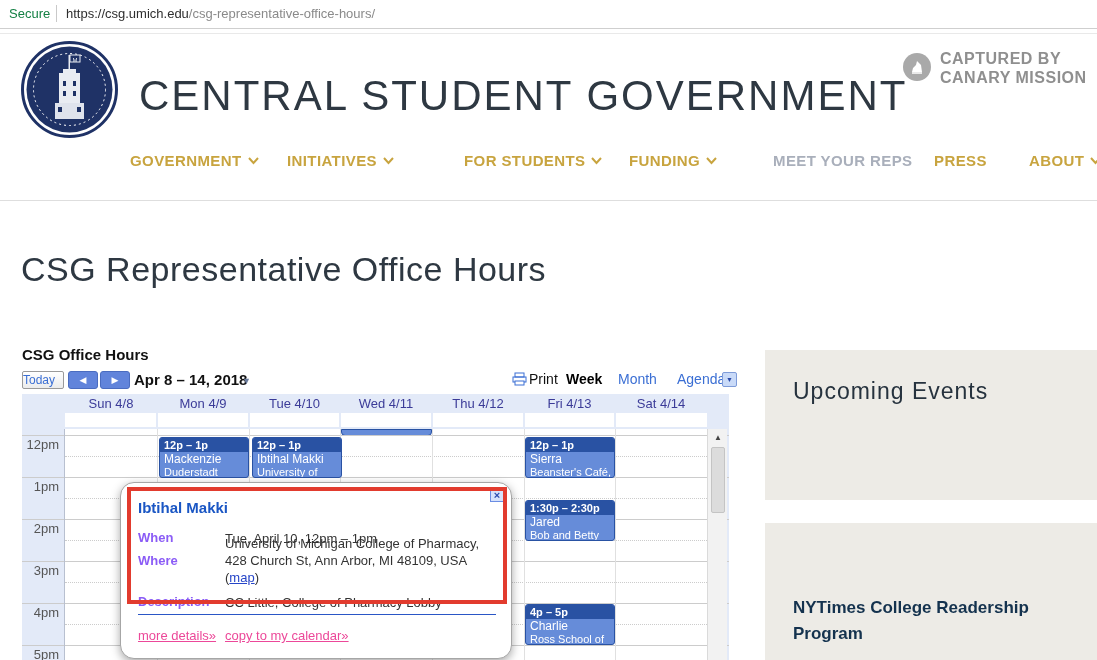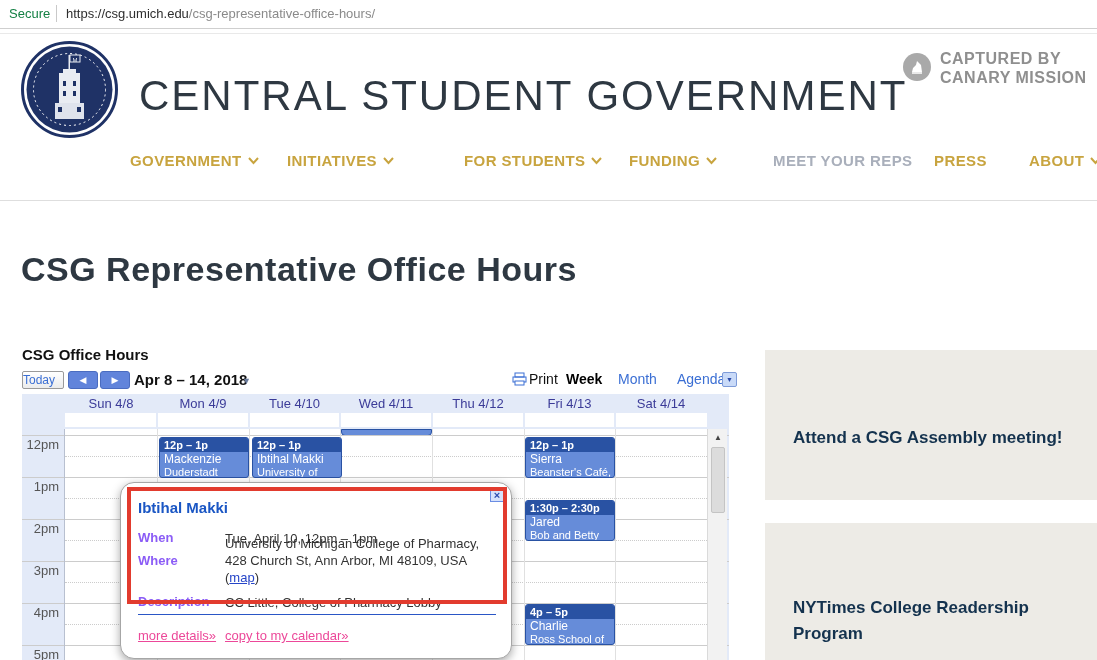--- a/index.html
+++ b/index.html
@@ -22,21 +22,21 @@
   .canary .badge-circle { position:absolute; left:0; top:4px; width:28px; height:28px; border-radius:50%; background:#a9a9a9; }
   .canary .txt { position:absolute; left:37px; top:0; font-size:16px; font-weight:bold; color:#8f8f8f; letter-spacing:0.5px; line-height:19px; white-space:nowrap; }
 
   
   .nav-item { position:absolute; top:152px; font-size:15px; font-weight:bold; letter-spacing:0.4px; color:#c8a43f; cursor:pointer; white-space:nowrap; }
   .nav-item.gray { color:#a9afbb; }
   .nav-item svg { margin-left:6px; vertical-align:1px; }
   .nav-divider { position:absolute; left:0; top:200px; width:1097px; height:1px; background:#dedede; }
 
   
-  .page-title { position:absolute; left:21px; top:250px; font-size:34px; font-weight:700; letter-spacing:0.5px; color:#2e3842; }
+  .page-title { position:absolute; left:21px; top:250px; font-size:34px; font-weight:400; letter-spacing:0.5px; color:#2e3842; }
 
   
   .cal-title { position:absolute; left:22px; top:346px; font-size:15px; font-weight:bold; color:#111; }
   .btn-today { position:absolute; left:22px; top:371px; width:42px; height:18px; background:linear-gradient(#fff,#ececec); border:1px solid #9a9a9a; border-radius:2px; font-size:12px; color:#3b6fd4; line-height:16px; cursor:pointer; }
   .btn-nav { position:absolute; top:371px; width:30px; height:18px; background:#6184db; border:1px solid #4a6cc0; border-radius:3px; color:#fff; font-size:9px; text-align:center; line-height:17px; cursor:pointer; }
   .date-range { position:absolute; left:134px; top:371px; font-size:15px; font-weight:bold; color:#111; }
   .date-caret { position:absolute; left:242px; top:376px; font-size:9px; color:#6b7d9e; cursor:pointer; }
   .print { position:absolute; left:512px; top:371px; font-size:14px; color:#111; cursor:pointer; }
   .print svg { vertical-align:-2px; margin-right:2px; }
   .view-week { position:absolute; left:566px; top:371px; font-size:14px; font-weight:bold; color:#000; cursor:pointer; }
@@ -250,19 +250,19 @@
   <div class="pop-value" style="top:52px"><span>University of Michigan College of Pharmacy, 428 Church St, Ann Arbor, MI 48109, USA (</span><span class="map-link">map</span><span>)</span></div>
   <div class="pop-label" style="top:111px">Description</div>
   <div class="pop-value" style="top:111px">CC Little, College of Pharmacy Lobby</div>
   <div class="red-box"></div>
   <div class="popup-sep"></div>
   <div class="pop-link" style="left:17px">more details»</div>
   <div class="pop-link" style="left:104px">copy to my calendar»</div>
 </div>
 
 <div class="side-box" style="top:350px;height:150px">
-  <div class="side-text" style="top:75px">Attend a CSG Assembly meeting!</div>
+  <div class="side-heading" style="top:28px">Upcoming Events</div>
 </div>
 <div class="side-box" style="top:523px;height:160px">
   <div class="side-text" style="top:72px">NYTimes College Readership Program</div>
 </div>
 
 </div>
 
 </body></html>

